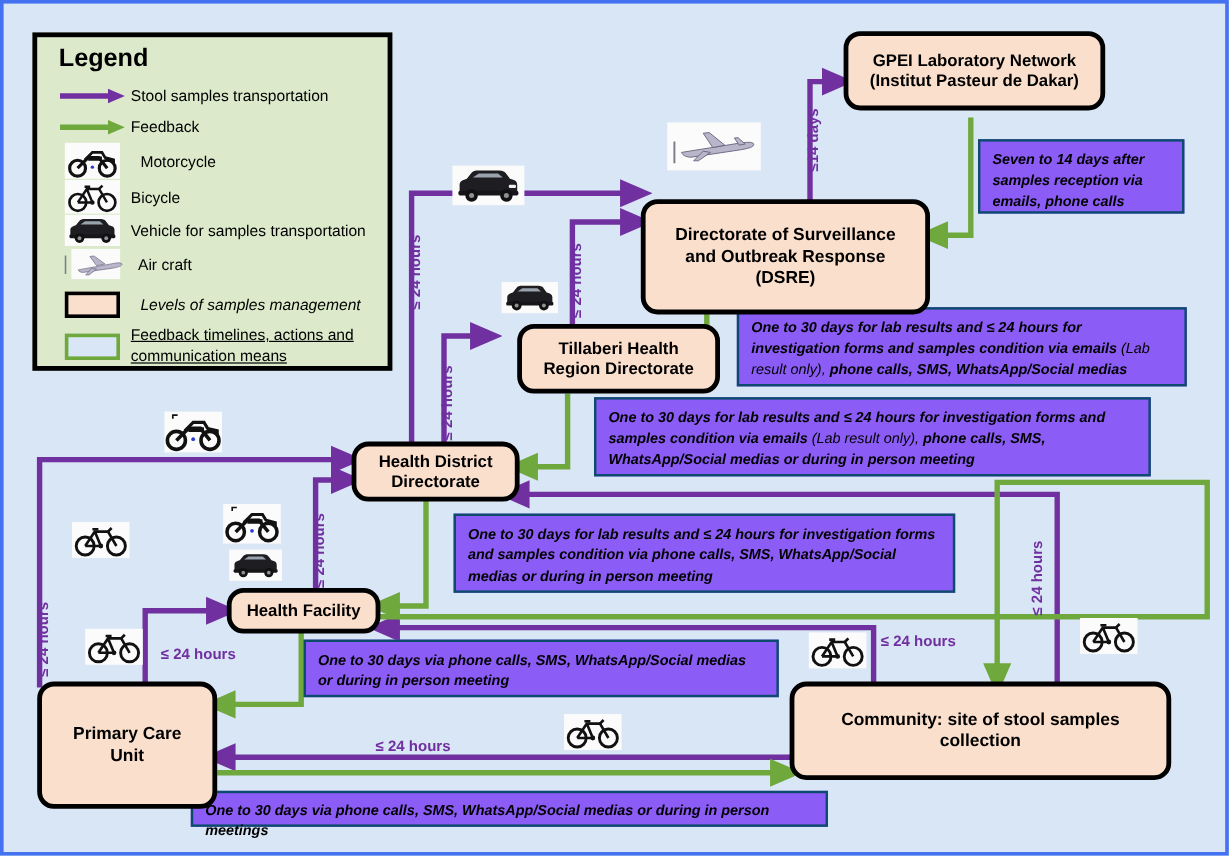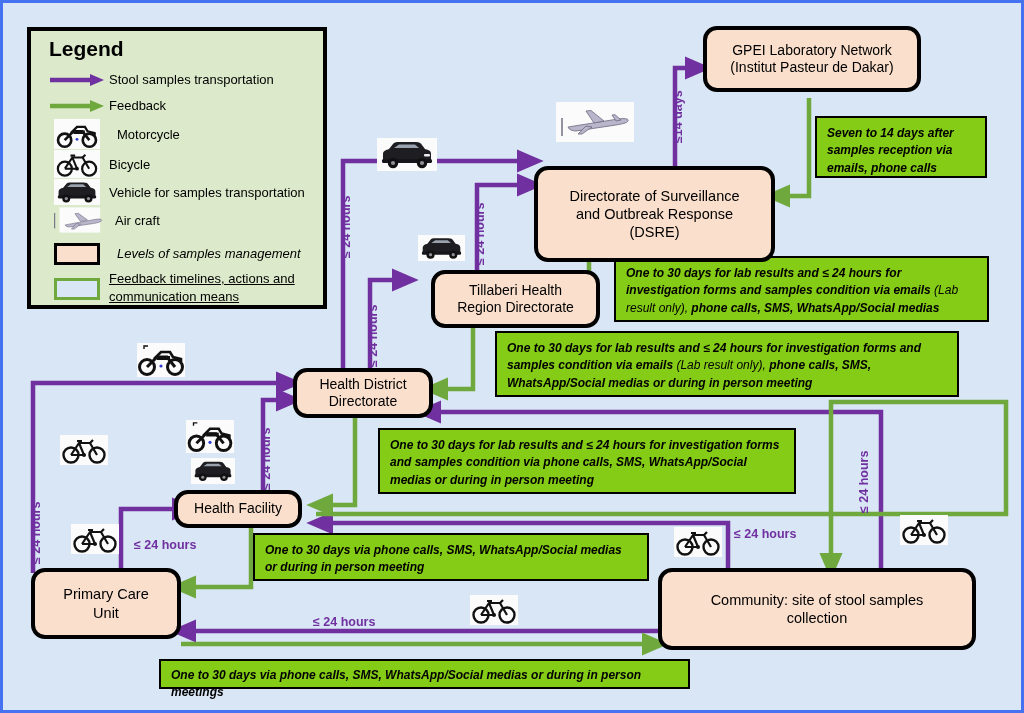--- a/index.html
+++ b/index.html
@@ -19,32 +19,32 @@
   svg#wires{position:absolute;left:0;top:0;width:1024px;height:713px;}
 
   
   .node{
     position:absolute;
     background:#fadfcc;
     border:4px solid #000;
     border-radius:14px;
     display:flex;align-items:center;justify-content:center;
     text-align:center;
-    font-weight:normal;
+    font-weight:bold;
     color:#000;
     line-height:1.25;
     box-sizing:border-box;
     z-index:6;
   }
 
   
   .fbox{
     position:absolute;
-    background:#84cc16;
-    border:2px solid #000000;
+    background:#8b5cf6;
+    border:2px solid #0c4a6e;
     box-sizing:border-box;
     padding:7px 10px;
     font-style:italic;
     font-weight:bold;
     font-size:12px;
     line-height:1.45;
     color:#000;
     z-index:5;
   }
   .fbox .norm{font-weight:normal;font-style:italic;}
@@ -156,25 +156,25 @@
     </div>
   </div>
 
   <div class="node" style="left:290px;top:365px;width:140px;height:50px;font-size:14px;">
     <div>
       <span>Health District</span><br>
       <span>Directorate</span>
     </div>
   </div>
 
-  <div class="node" style="left:171px;top:487px;width:128px;height:38px;font-size:14px;">
+  <div class="node" style="left:186px;top:487px;width:128px;height:38px;font-size:14px;">
     <span>Health Facility</span>
   </div>
 
-  <div class="node" style="left:28px;top:565px;width:150px;height:71px;font-size:14.5px;">
+  <div class="node" style="left:28px;top:565px;width:150px;height:106px;font-size:14.5px;">
     <div>
       <span>Primary Care</span><br>
       <span>Unit</span>
     </div>
   </div>
 
   <div class="node" style="left:655px;top:565px;width:318px;height:82px;font-size:14.5px;">
     <div>
       <span>Community: site of stool samples</span><br>
       <span>collection</span>

